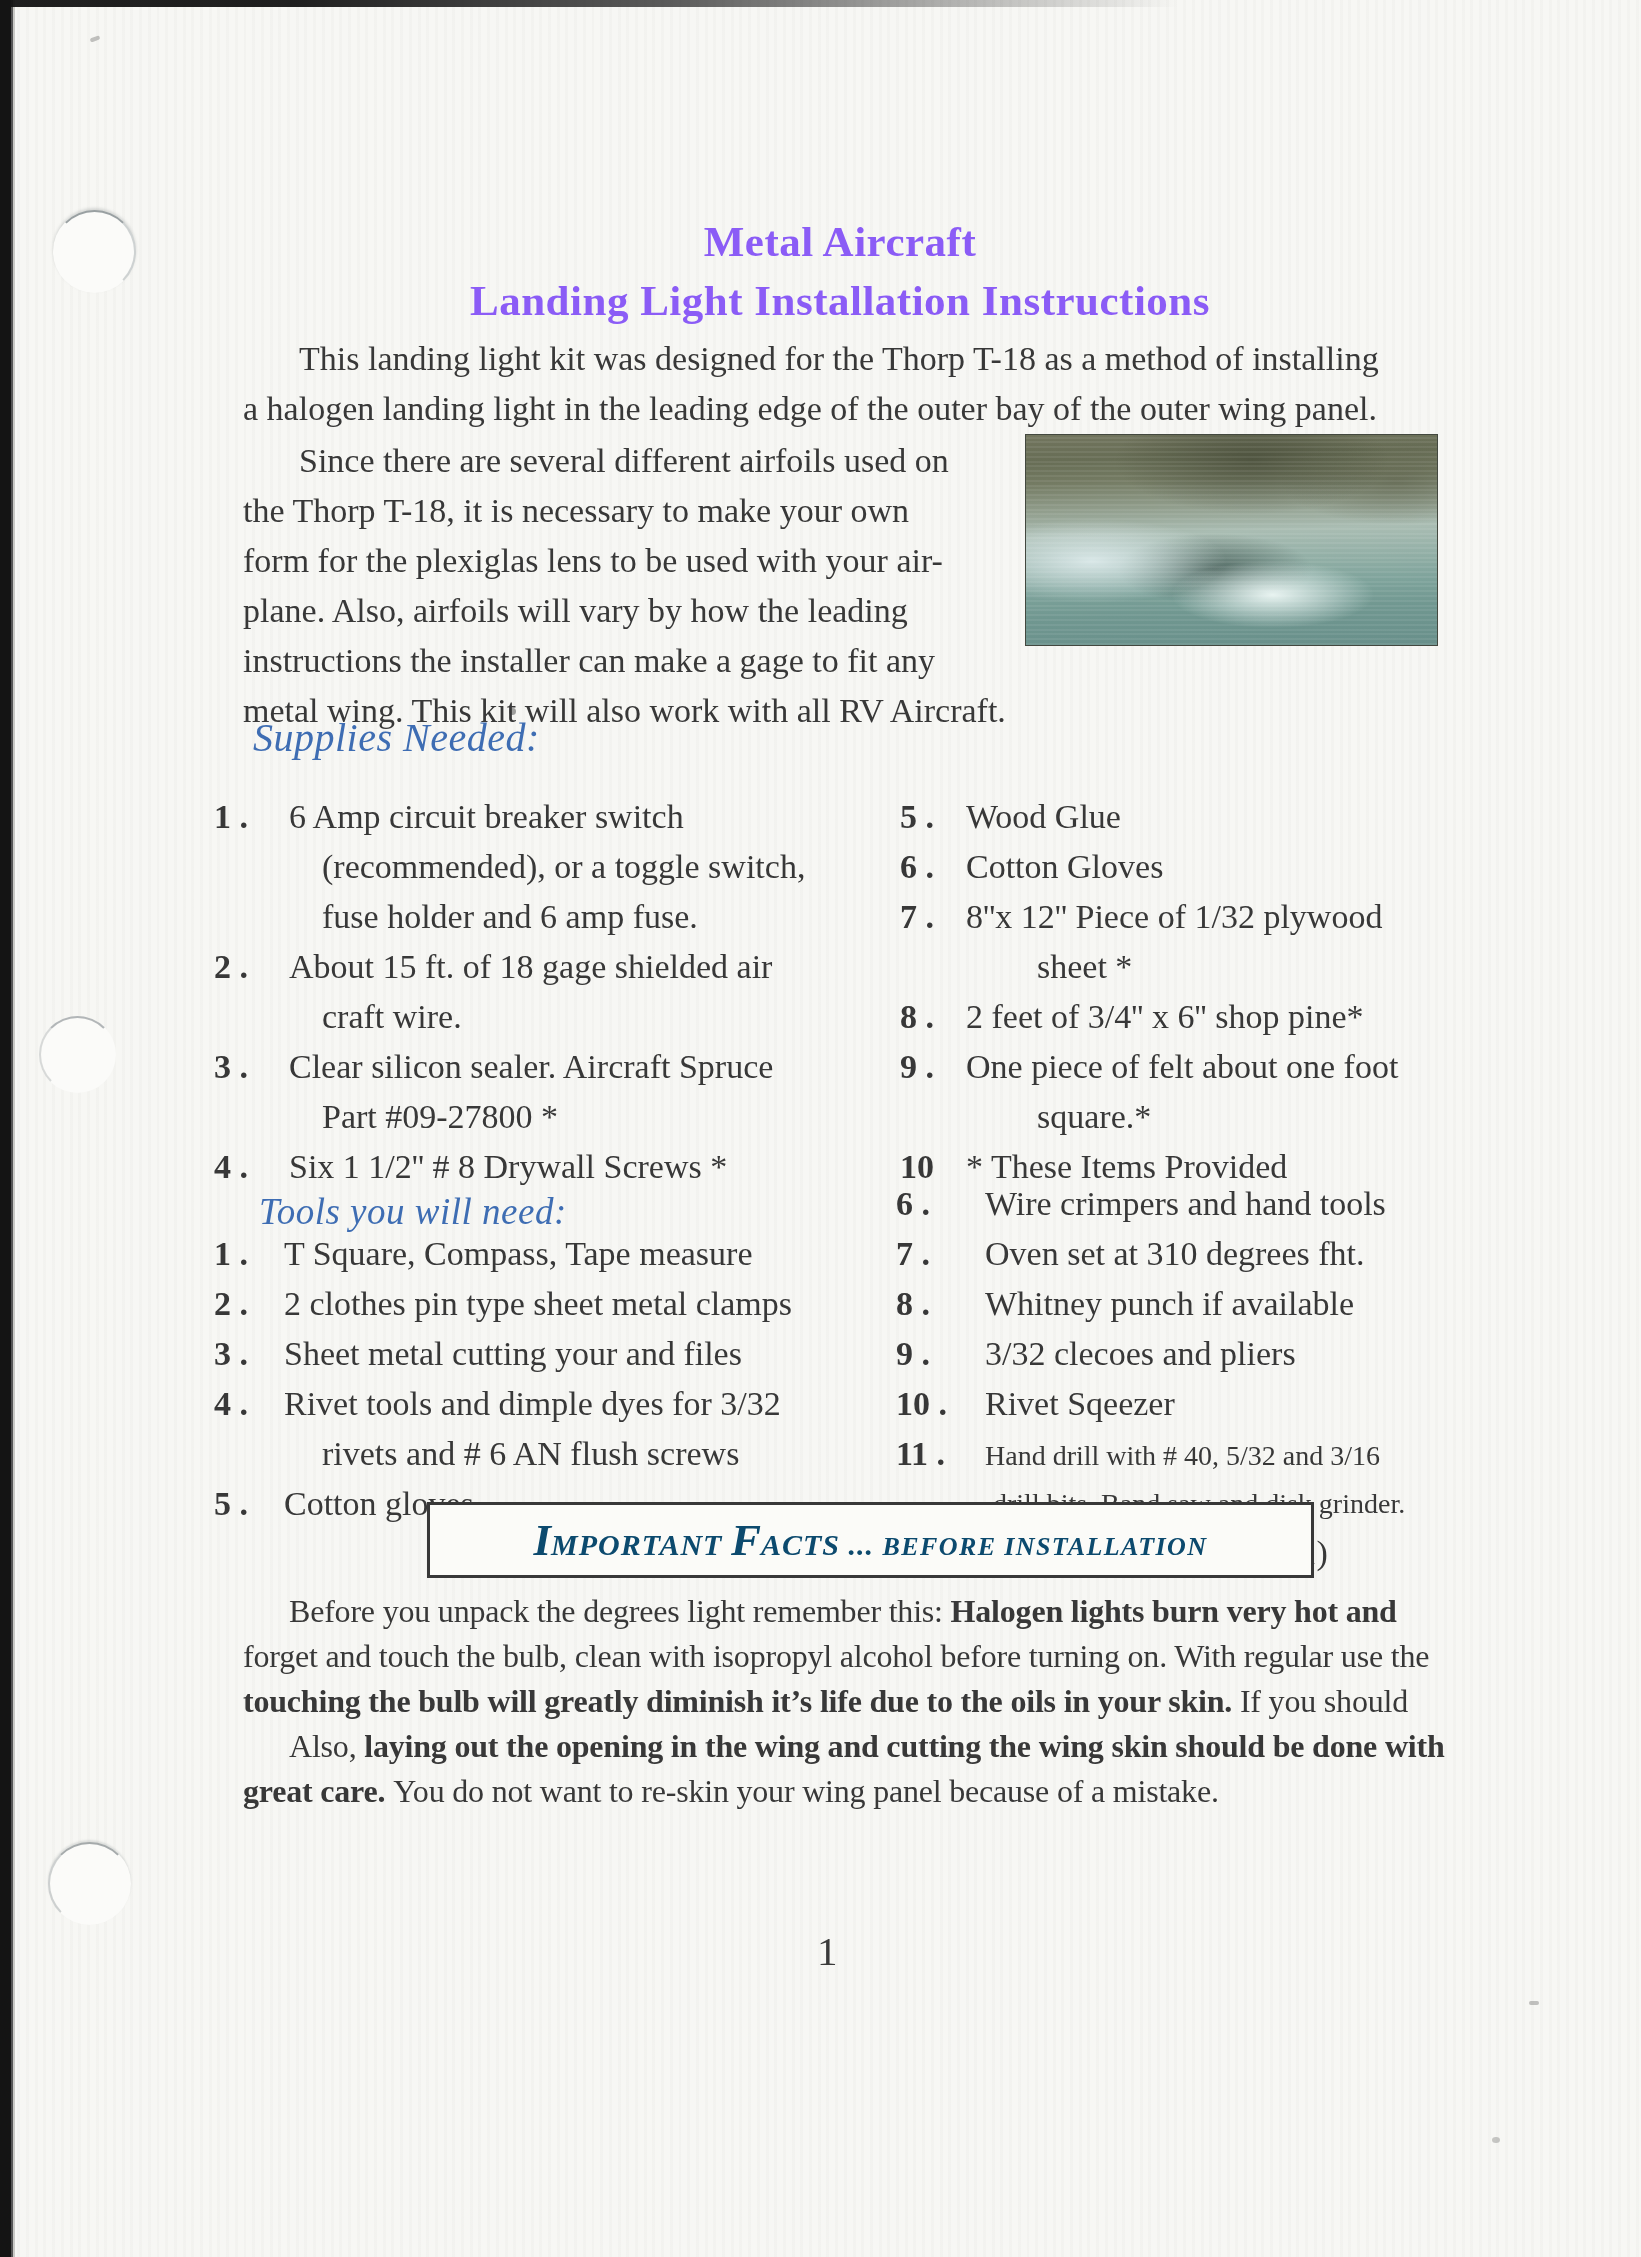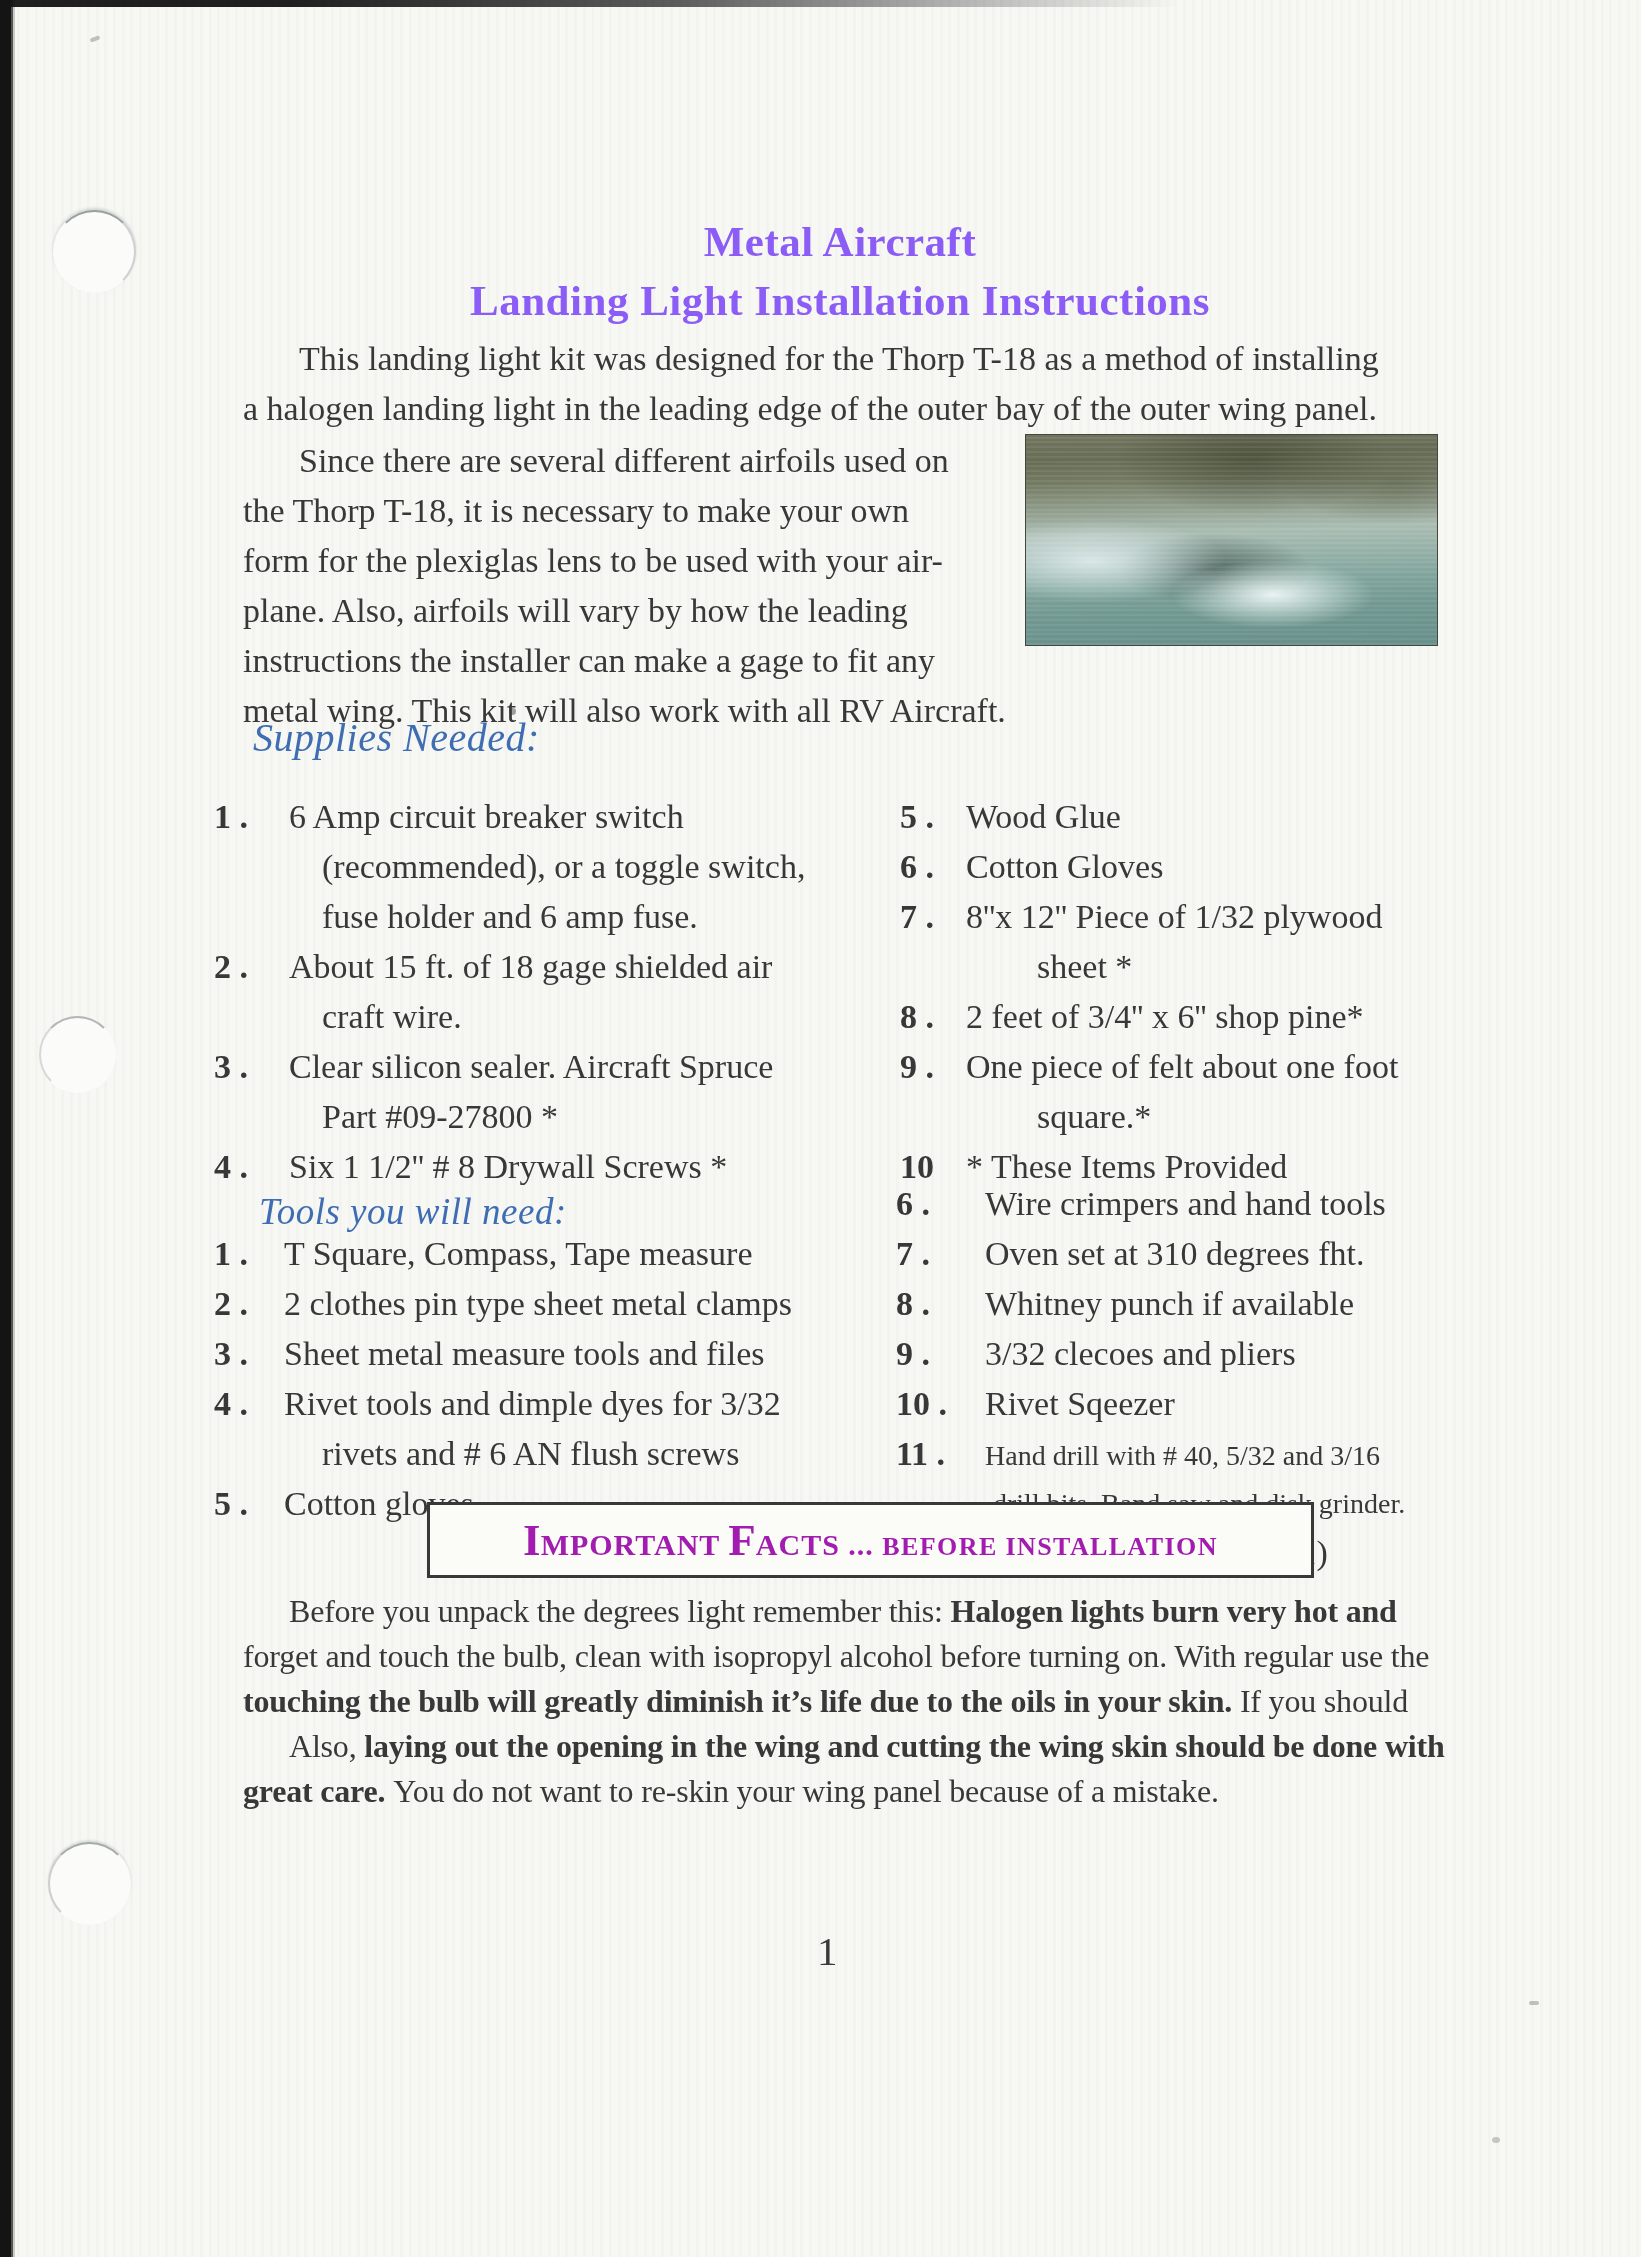--- a/index.html
+++ b/index.html
@@ -68,21 +68,21 @@
   .tools-right .cont{padding-left:97px;}
   .small{font-size:28px;line-height:48px;}
   .numsmall .li-num{font-size:29px;font-weight:normal;}
 
   .alert-box{
     position:absolute;left:427px;top:1502px;width:881px;height:70px;
     border:3.9px solid #383838;background:#fbfbf8;
     display:flex;align-items:center;justify-content:center;
   }
   .alert-text{
-    color:#a21caf;font-weight:bold;font-size:30px;letter-spacing:1px;white-space:nowrap;
+    color:#0c4a6e;font-style:italic;font-weight:bold;font-size:30px;letter-spacing:1px;white-space:nowrap;
   }
   .alert-text .bigcap{font-size:45px;letter-spacing:0;}
   .alert-text .rest{font-size:26px;letter-spacing:1.4px;}
 
   .facts{position:absolute;left:243px;top:1589px;font-size:32px;line-height:45px;white-space:nowrap;letter-spacing:-0.2px;}
   .facts .indent2{padding-left:46px;}
   .b{font-weight:bold;}
 
   .pagenum{position:absolute;left:817px;top:1927px;font-size:41px;color:#3a3a3a;}
 </style>
@@ -143,21 +143,21 @@
   <div><span class="li-num">9 .</span><span>One piece of felt about one foot</span></div>
   <div class="cont">square.*</div>
   <div><span class="li-num">10</span><span>* These Items Provided</span></div>
 </div>
 
 <div class="sec-heading tools-h">Tools you will need:</div>
 
 <div class="list tools-left">
   <div><span class="li-num">1 .</span><span>T Square, Compass, Tape measure</span></div>
   <div><span class="li-num">2 .</span><span>2 clothes pin type sheet metal clamps</span></div>
-  <div><span class="li-num">3 .</span><span>Sheet metal measure tools and files</span></div>
+  <div><span class="li-num">3 .</span><span>Sheet metal cutting your and files</span></div>
   <div><span class="li-num">4 .</span><span>Rivet tools and dimple dyes for 3/32</span></div>
   <div class="cont">rivets and # 6 AN flush screws</div>
   <div><span class="li-num">5 .</span><span>Cotton gloves</span></div>
 </div>
 
 <div class="list tools-right">
   <div><span class="li-num">6 .</span><span>Wire crimpers and hand tools</span></div>
   <div><span class="li-num">7 .</span><span>Oven set at 310 degrees fht.</span></div>
   <div><span class="li-num">8 .</span><span>Whitney punch if available</span></div>
   <div><span class="li-num">9 .</span><span>3/32 clecoes and pliers</span></div>

